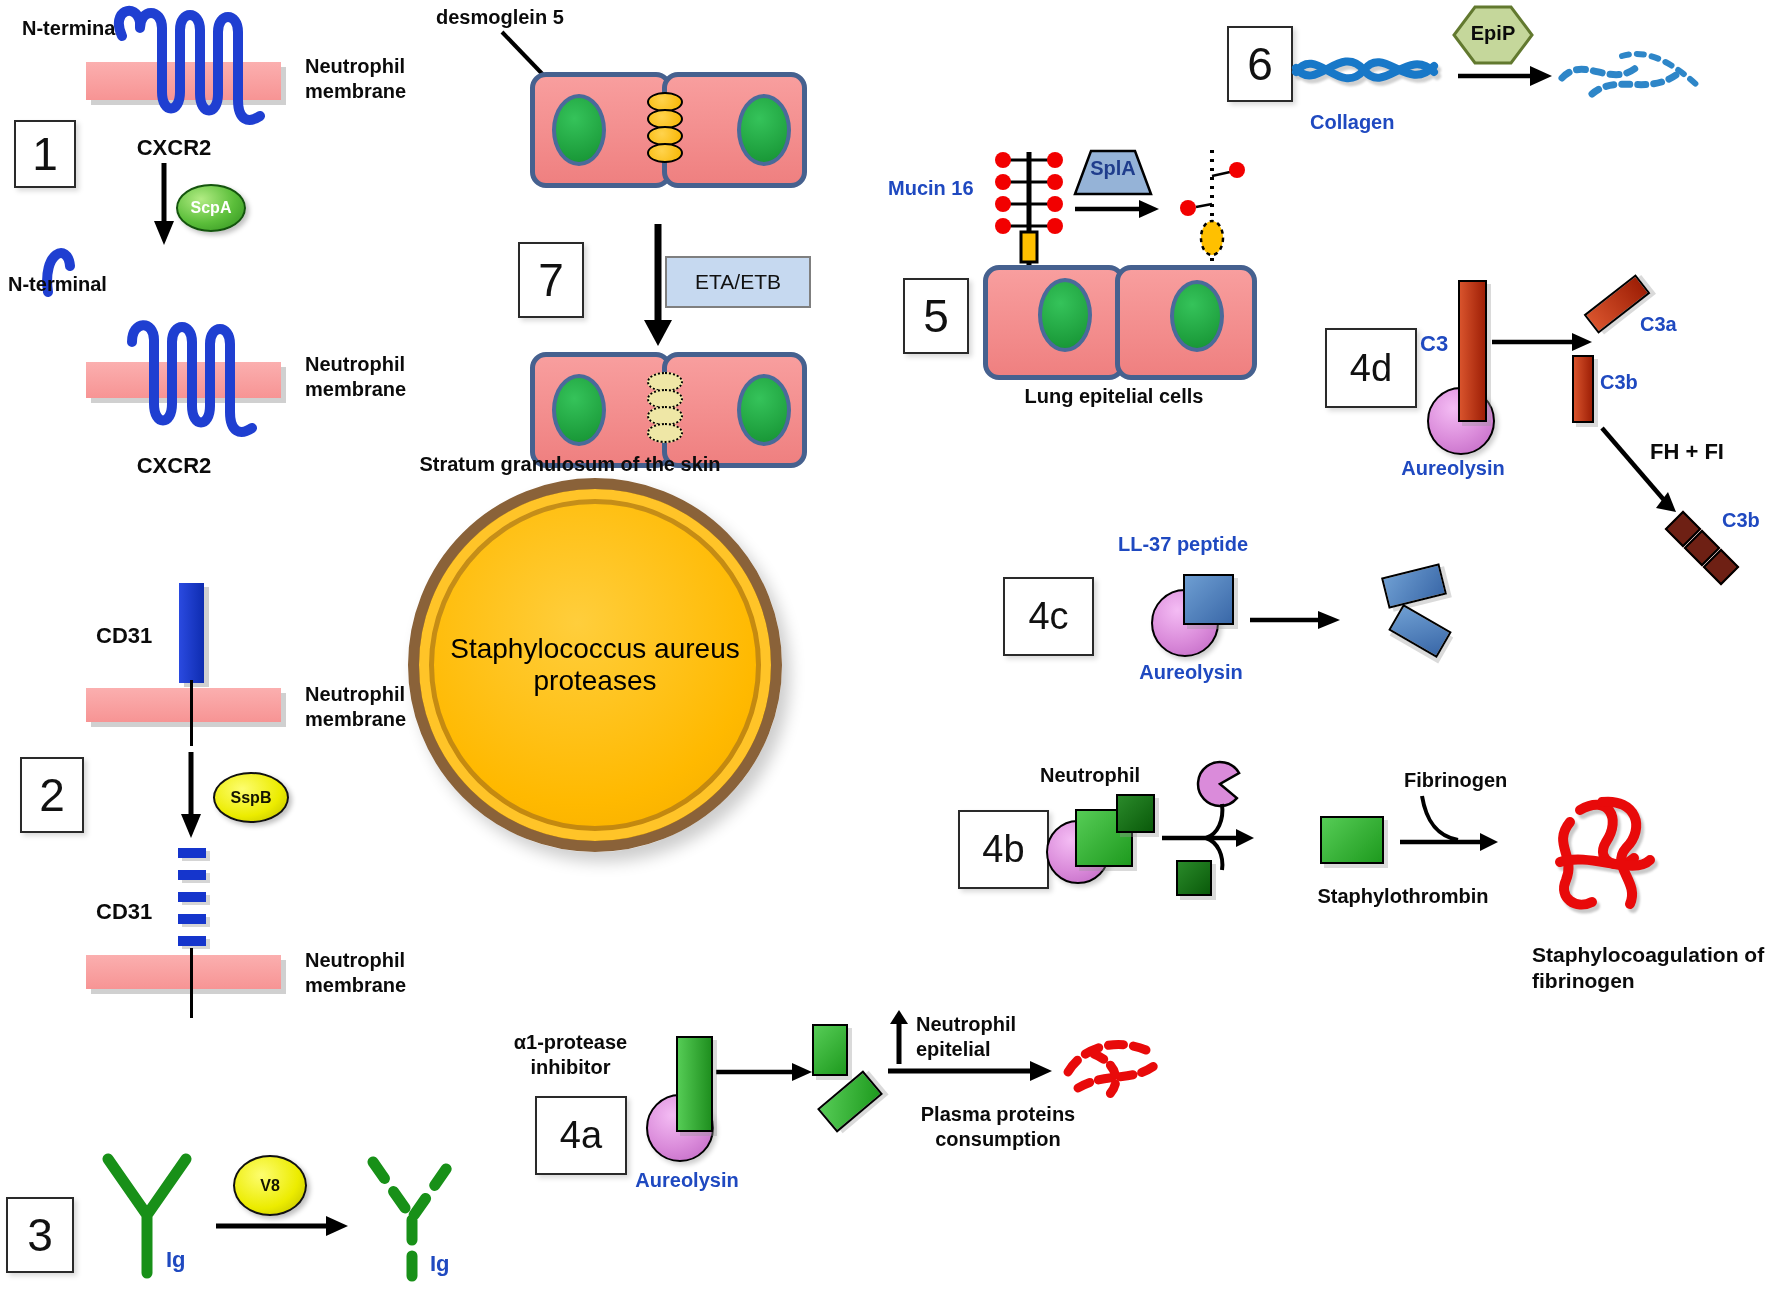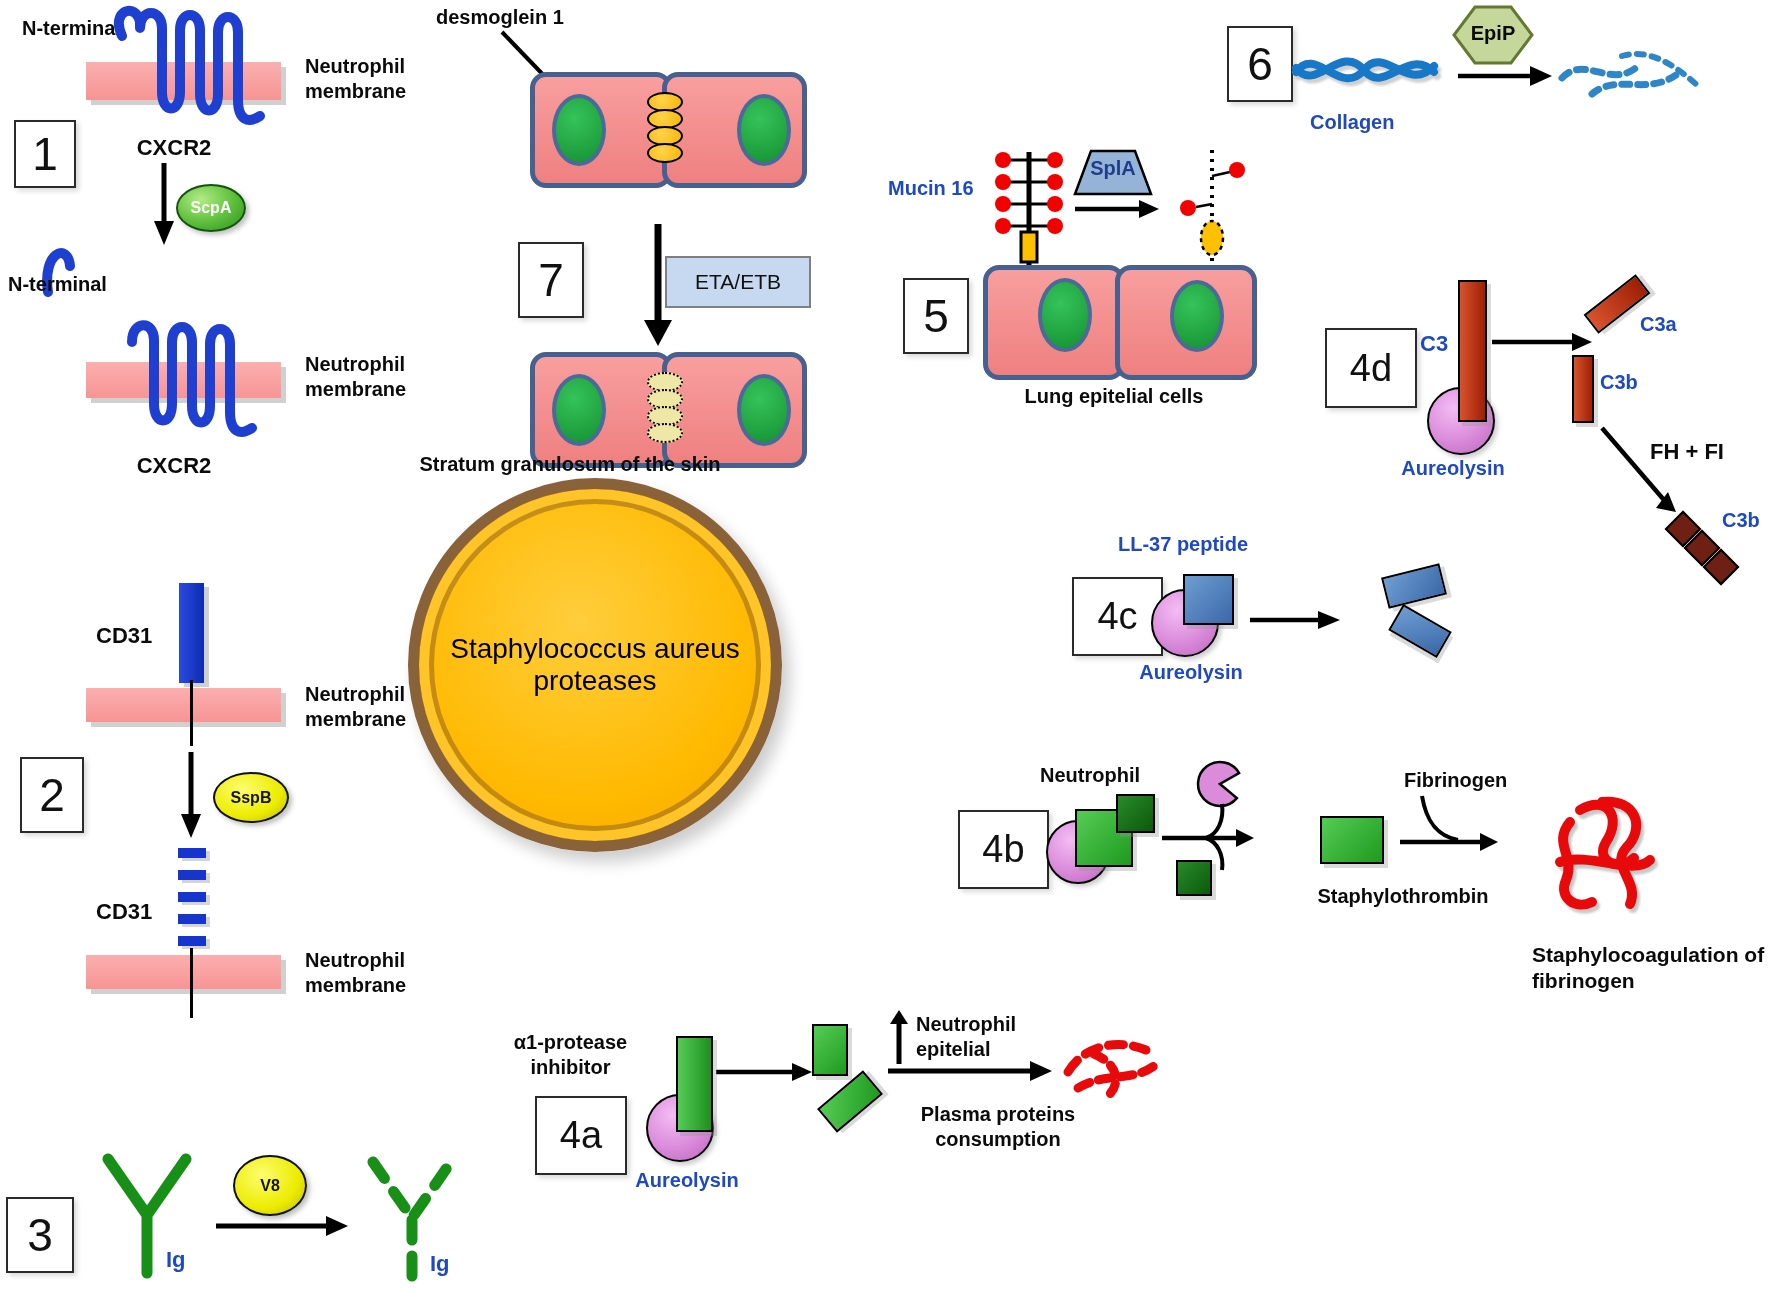--- a/index.html
+++ b/index.html
@@ -105,21 +105,21 @@
   <svg class="abs" style="left:360px;top:1148px" width="105" height="135">
     <path d="M52,128 L52,70 M13,14 L52,70 L91,14" fill="none" stroke="#189018" stroke-width="11" stroke-linecap="round" stroke-linejoin="round" stroke-dasharray="20 16"></path>
   </svg>
   <div class="lbl blue" style="left:430px;top:1250px;font-size:22px">Ig</div>
 
   <div id="bacterium">
     <span class="t-it">Staphylococcus aureus</span>
     <span>proteases</span>
   </div>
 
-  <div class="lbl" style="left:436px;top:5px">desmoglein 1</div>
+  <div class="lbl" style="left:436px;top:5px">desmoglein 5</div>
   <svg class="abs" style="left:498px;top:28px" width="80" height="82">
     <line x1="4" y1="4" x2="54" y2="56" stroke="#000" stroke-width="4"></line>
     <polygon points="64,68 46,62 58,46" fill="#000"></polygon>
   </svg>
   <div class="cell" style="left:530px;top:72px;width:132px;height:106px"></div>
   <div class="cell" style="left:662px;top:72px;width:135px;height:106px"></div>
   <div class="nucleus" style="left:552px;top:94px;width:46px;height:64px"></div>
   <div class="nucleus" style="left:737px;top:94px;width:46px;height:64px"></div>
   <div class="dsg" style="left:647px;top:92px;z-index:5"></div>
   <div class="dsg" style="left:647px;top:109px;z-index:5"></div>
@@ -228,21 +228,21 @@
     <line x1="4" y1="4" x2="66" y2="76" stroke="#000" stroke-width="4.5"></line>
     <polygon points="78,88 58,84 70,68" fill="#000"></polygon>
   </svg>
   <div class="lbl" style="left:1650px;top:438px;font-size:22px">FH + FI</div>
   <div class="dia" style="left:1670px;top:516px"></div>
   <div class="dia" style="left:1689px;top:535px"></div>
   <div class="dia" style="left:1708px;top:554px"></div>
   <div class="lbl blue" style="left:1722px;top:508px">C3b</div>
 
   <div class="lbl blue" style="left:1118px;top:532px">LL-37 peptide</div>
-  <div class="numbox sm" style="left:1072px;top:577px;width:87px;height:75px">4c</div>
+  <div class="numbox sm" style="left:1003px;top:577px;width:87px;height:75px">4c</div>
   <div class="aur" style="left:1151px;top:589px;width:64px;height:64px;z-index:1"></div>
   <div class="bar bluesq" style="left:1183px;top:574px;width:47px;height:47px;z-index:2"></div>
   <svg class="abs" style="left:1248px;top:608px" width="95" height="24">
     <line x1="2" y1="12" x2="70" y2="12" stroke="#000" stroke-width="4.5"></line>
     <polygon points="70,3 70,21 92,12" fill="#000"></polygon>
   </svg>
   <div class="bar bluesq" style="left:1384px;top:570px;width:56px;height:28px;transform:rotate(-14deg)"></div>
   <div class="bar bluesq" style="left:1392px;top:616px;width:52px;height:26px;transform:rotate(30deg)"></div>
   <div class="lbl blue ctr" style="left:1126px;top:660px;width:130px">Aureolysin</div>
 

